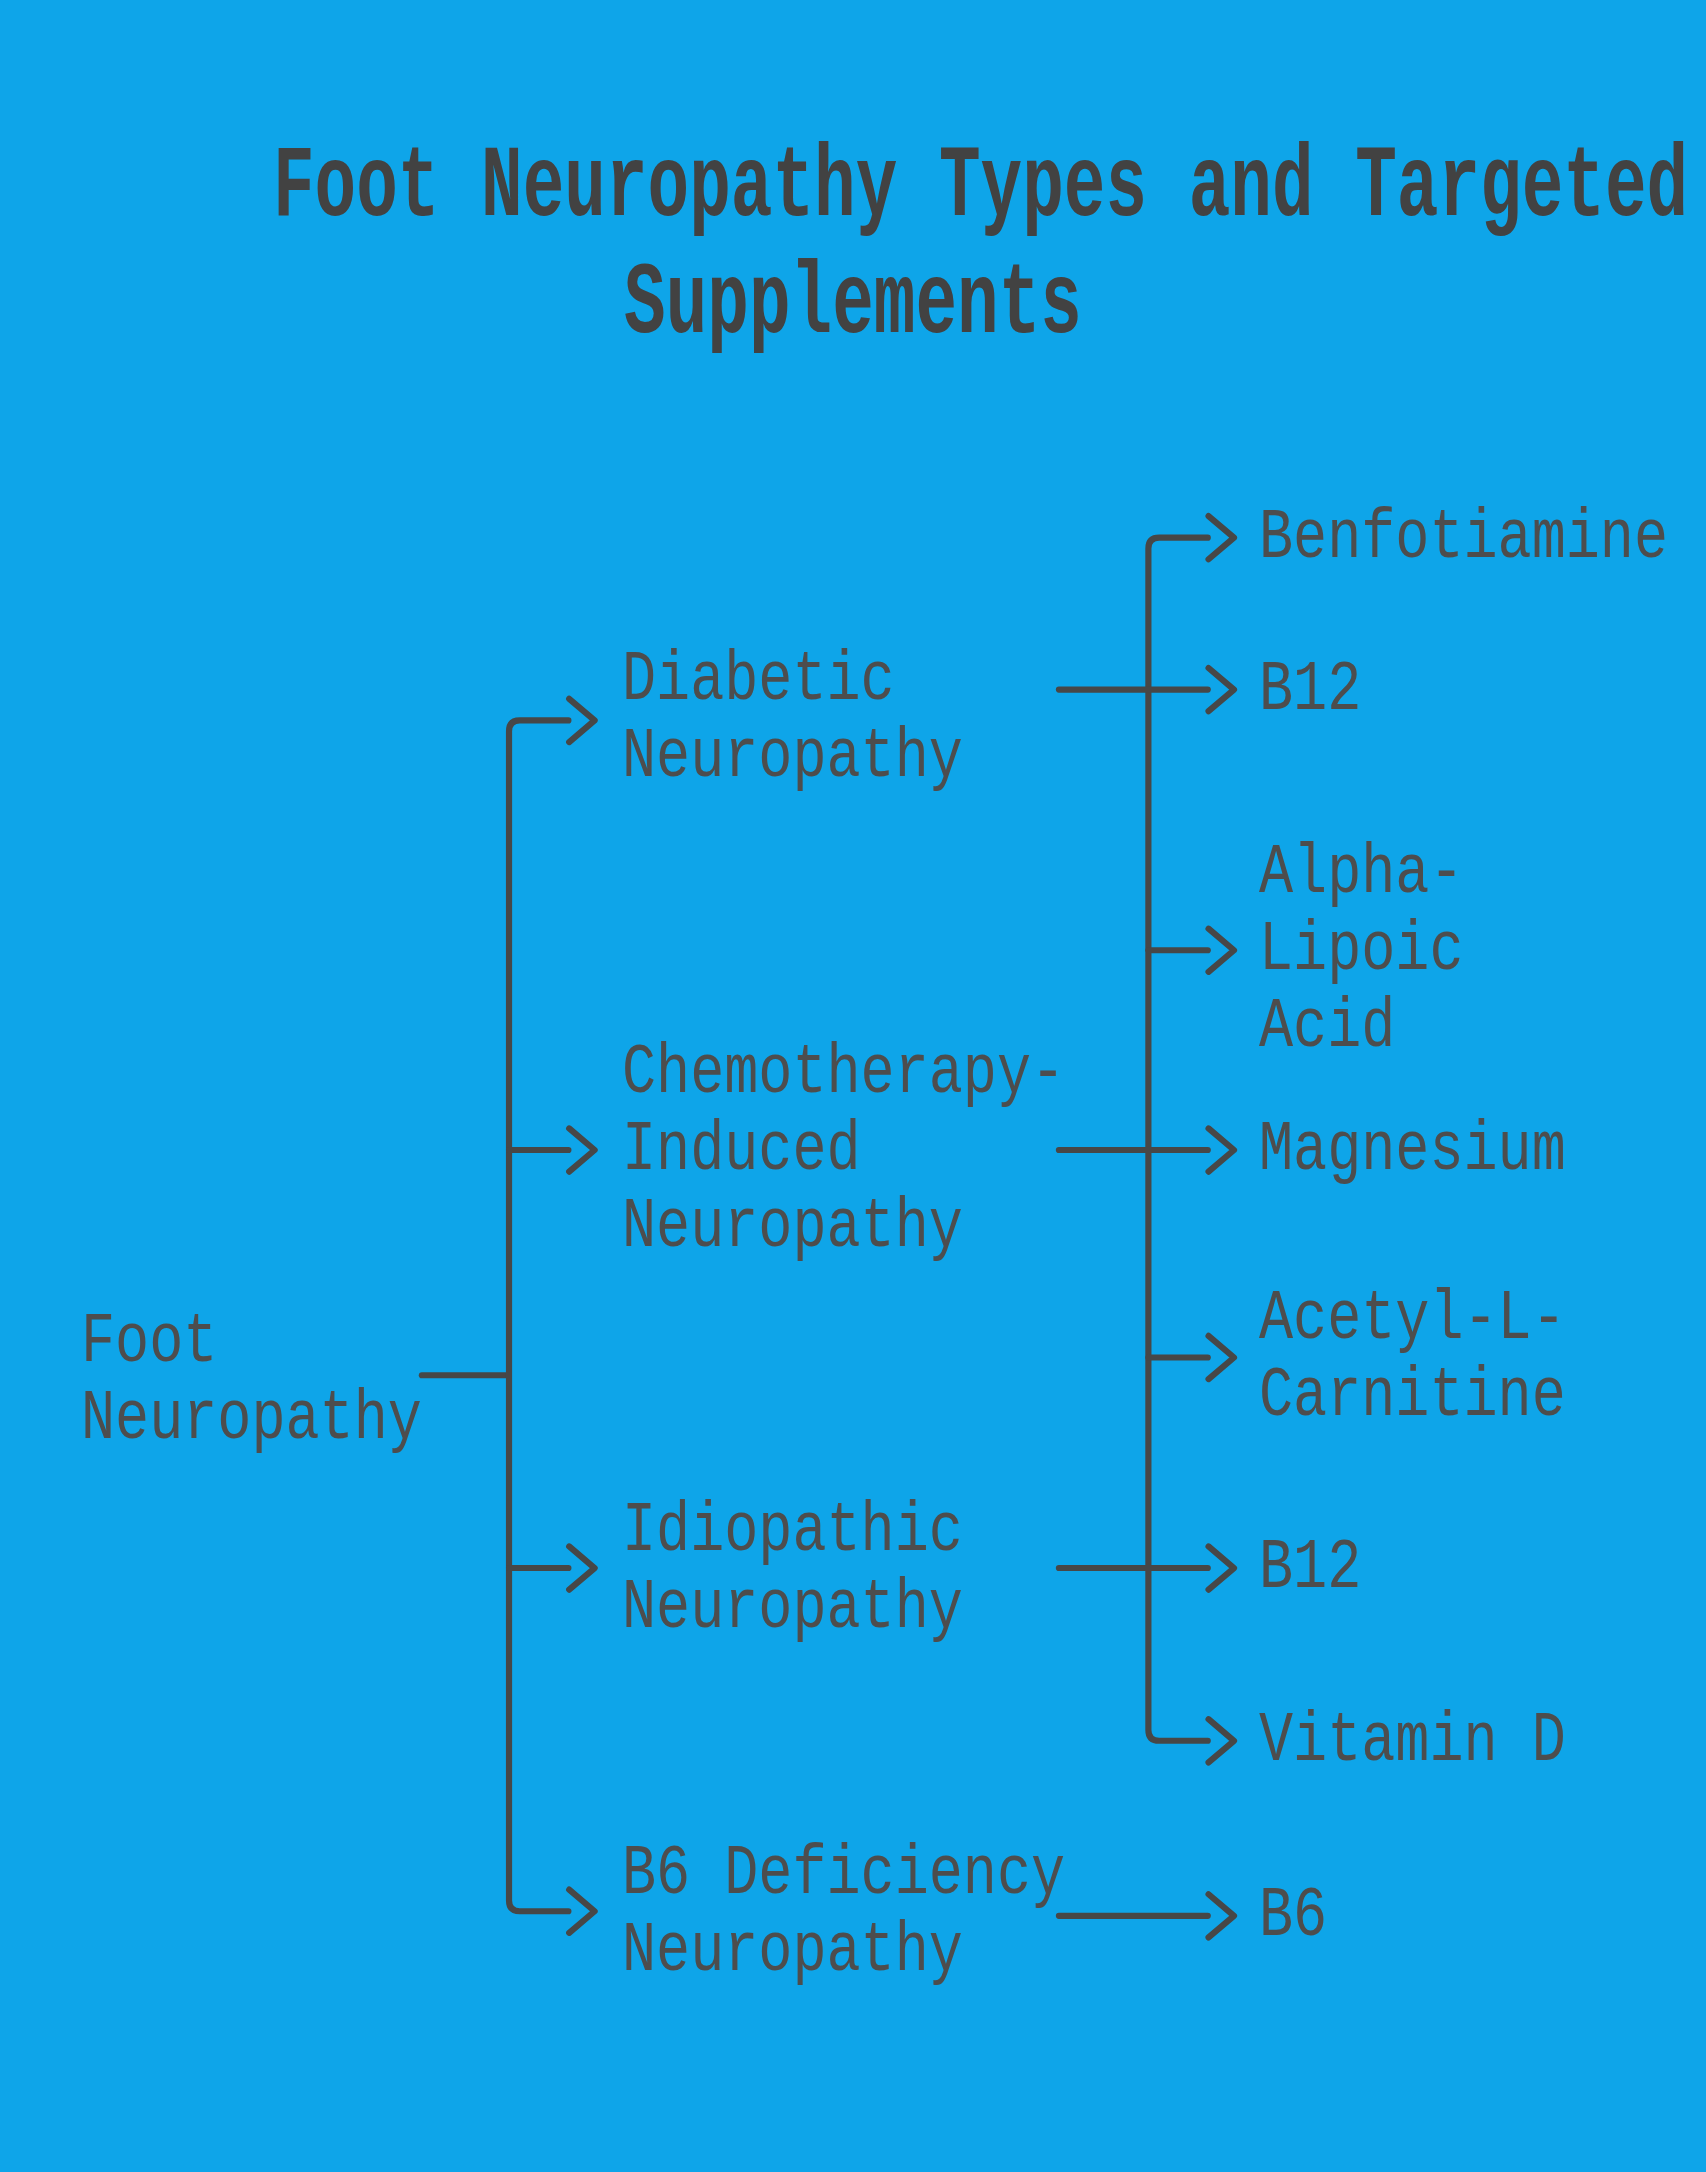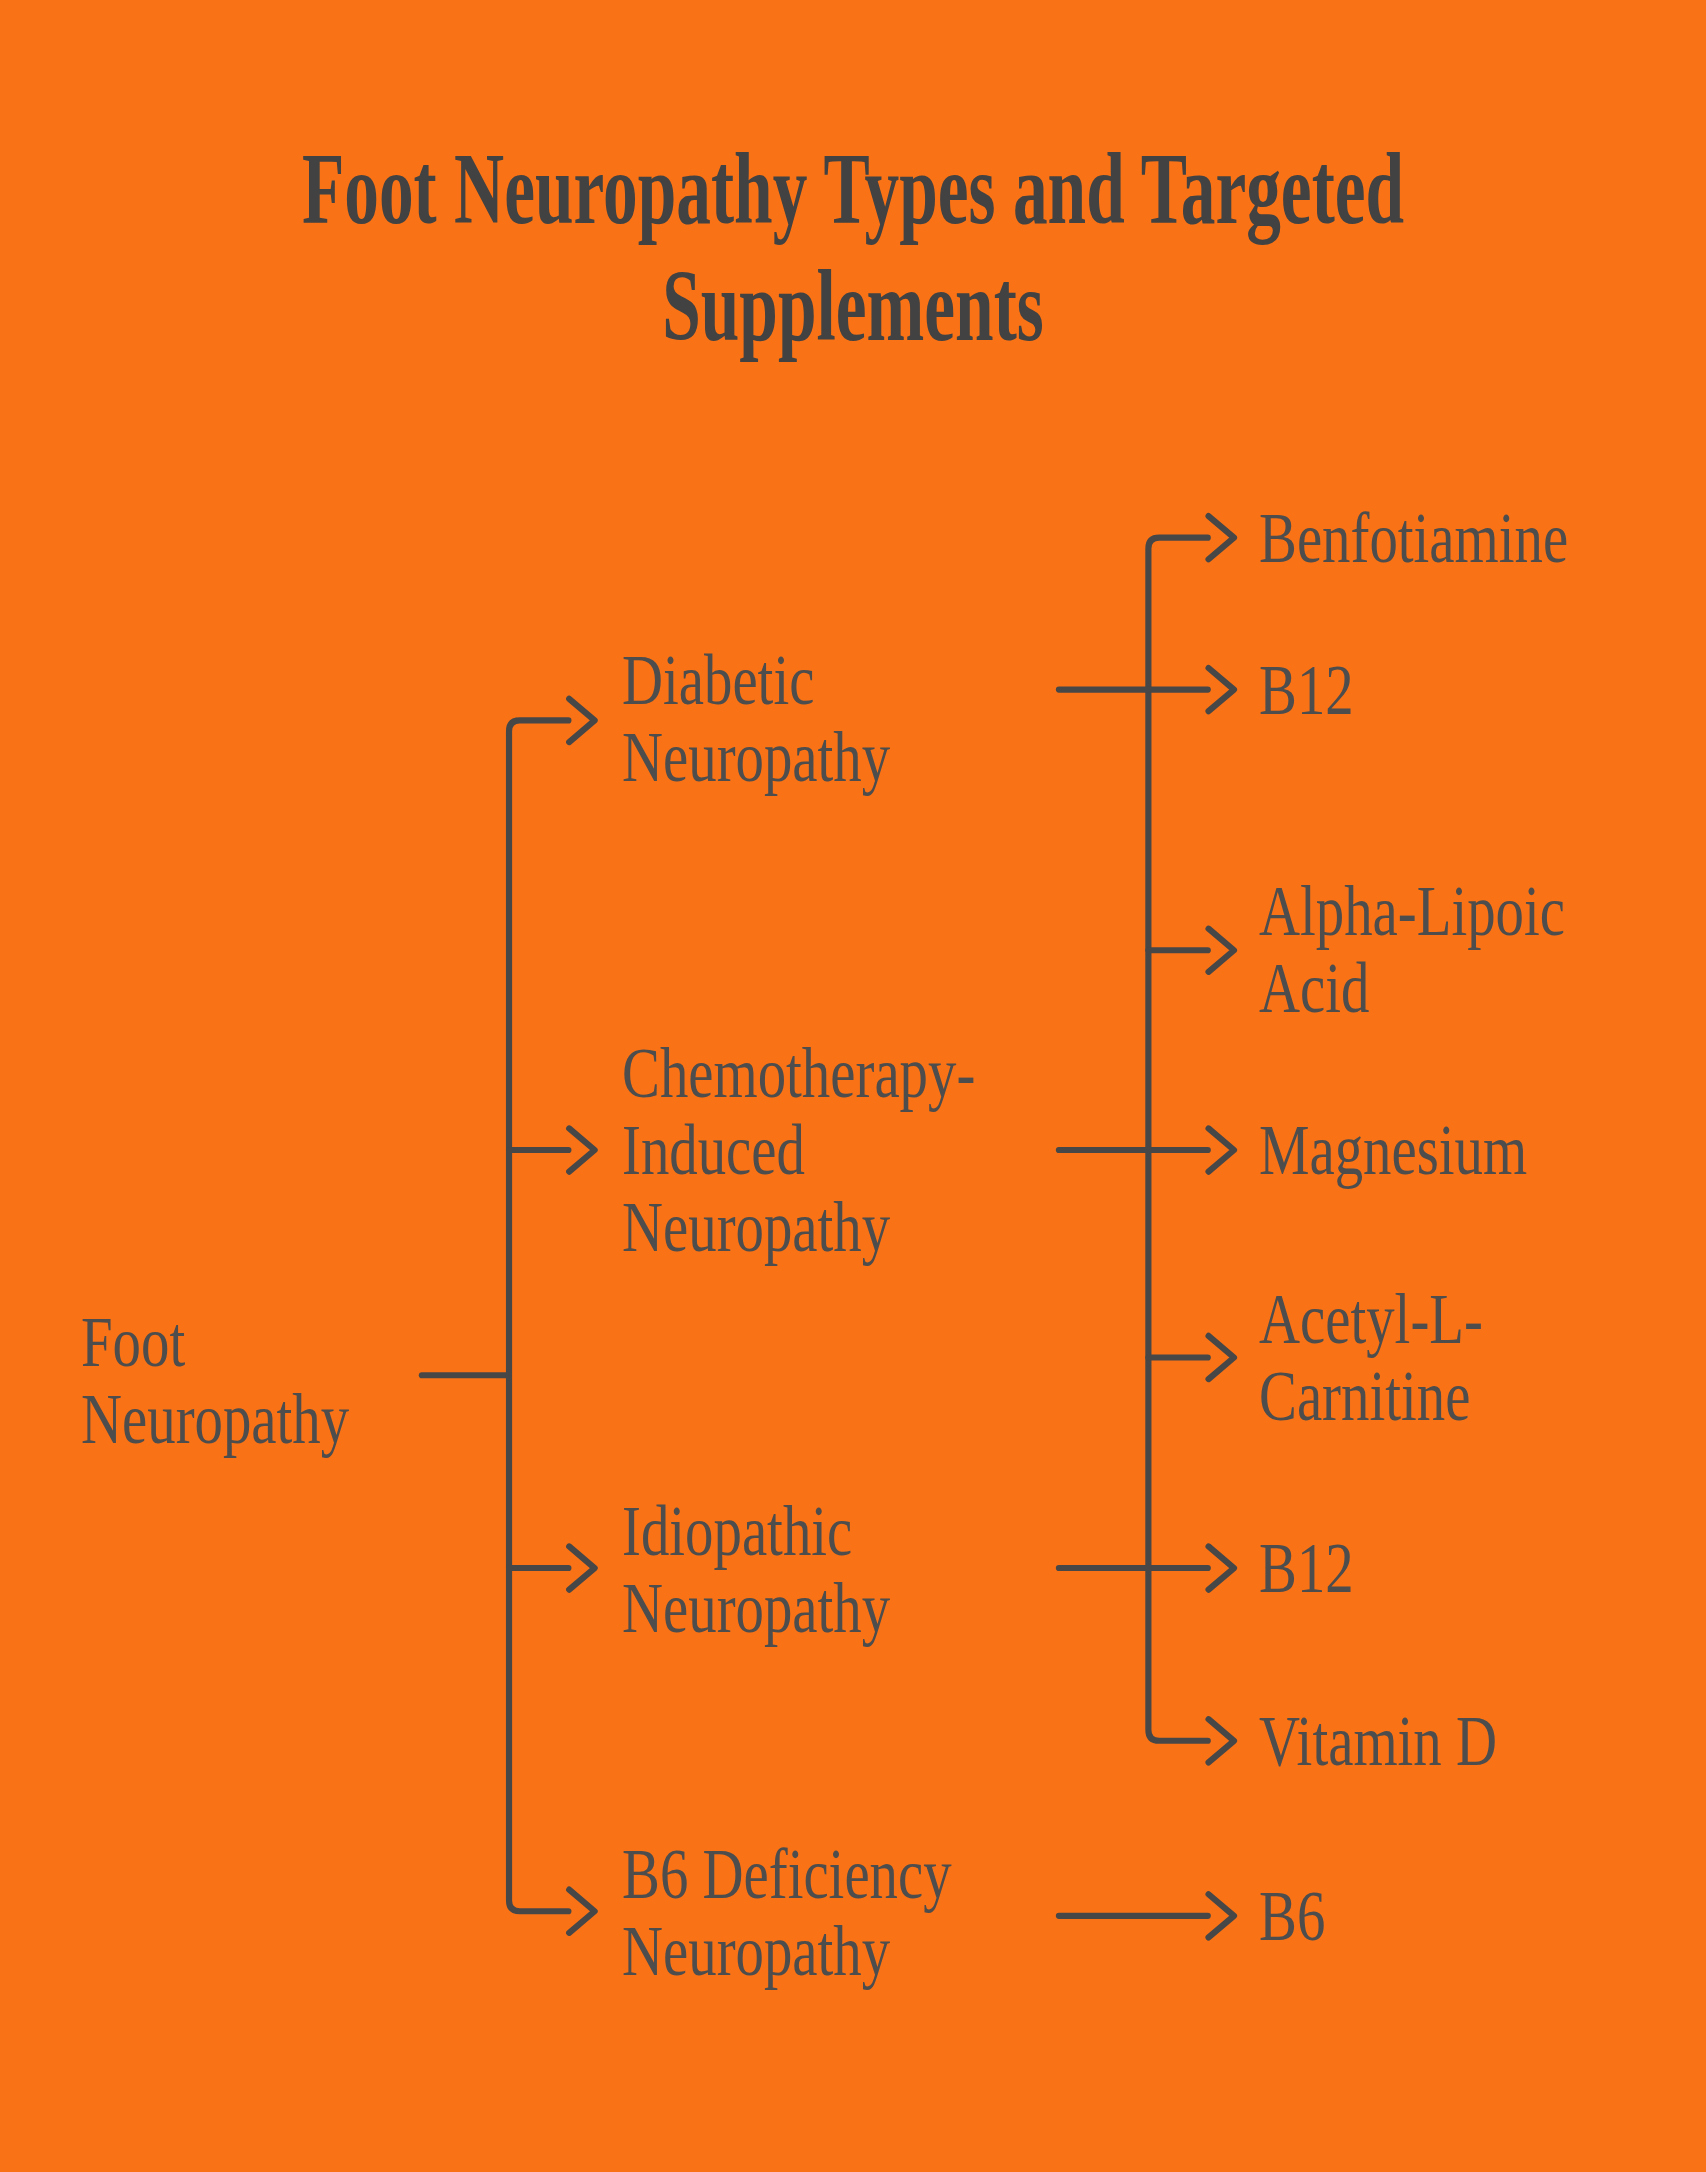--- a/index.html
+++ b/index.html
@@ -4,23 +4,23 @@
 <style>
   html, body {
     margin: 0;
     padding: 0;
     background: #ffffff;
   }
   #canvas {
     position: relative;
     width: 1706px;
     height: 2172px;
-    background: #f97316;
+    background: #0ea5e9;
     overflow: hidden;
-    font-family: Liberation Serif, serif;
+    font-family: Liberation Mono, monospace;
   }
   #connector-layer {
     position: absolute;
     left: 0;
     top: 0;
     width: 1706px;
     height: 2172px;
   }
   #connector-layer path {
     fill: none;

